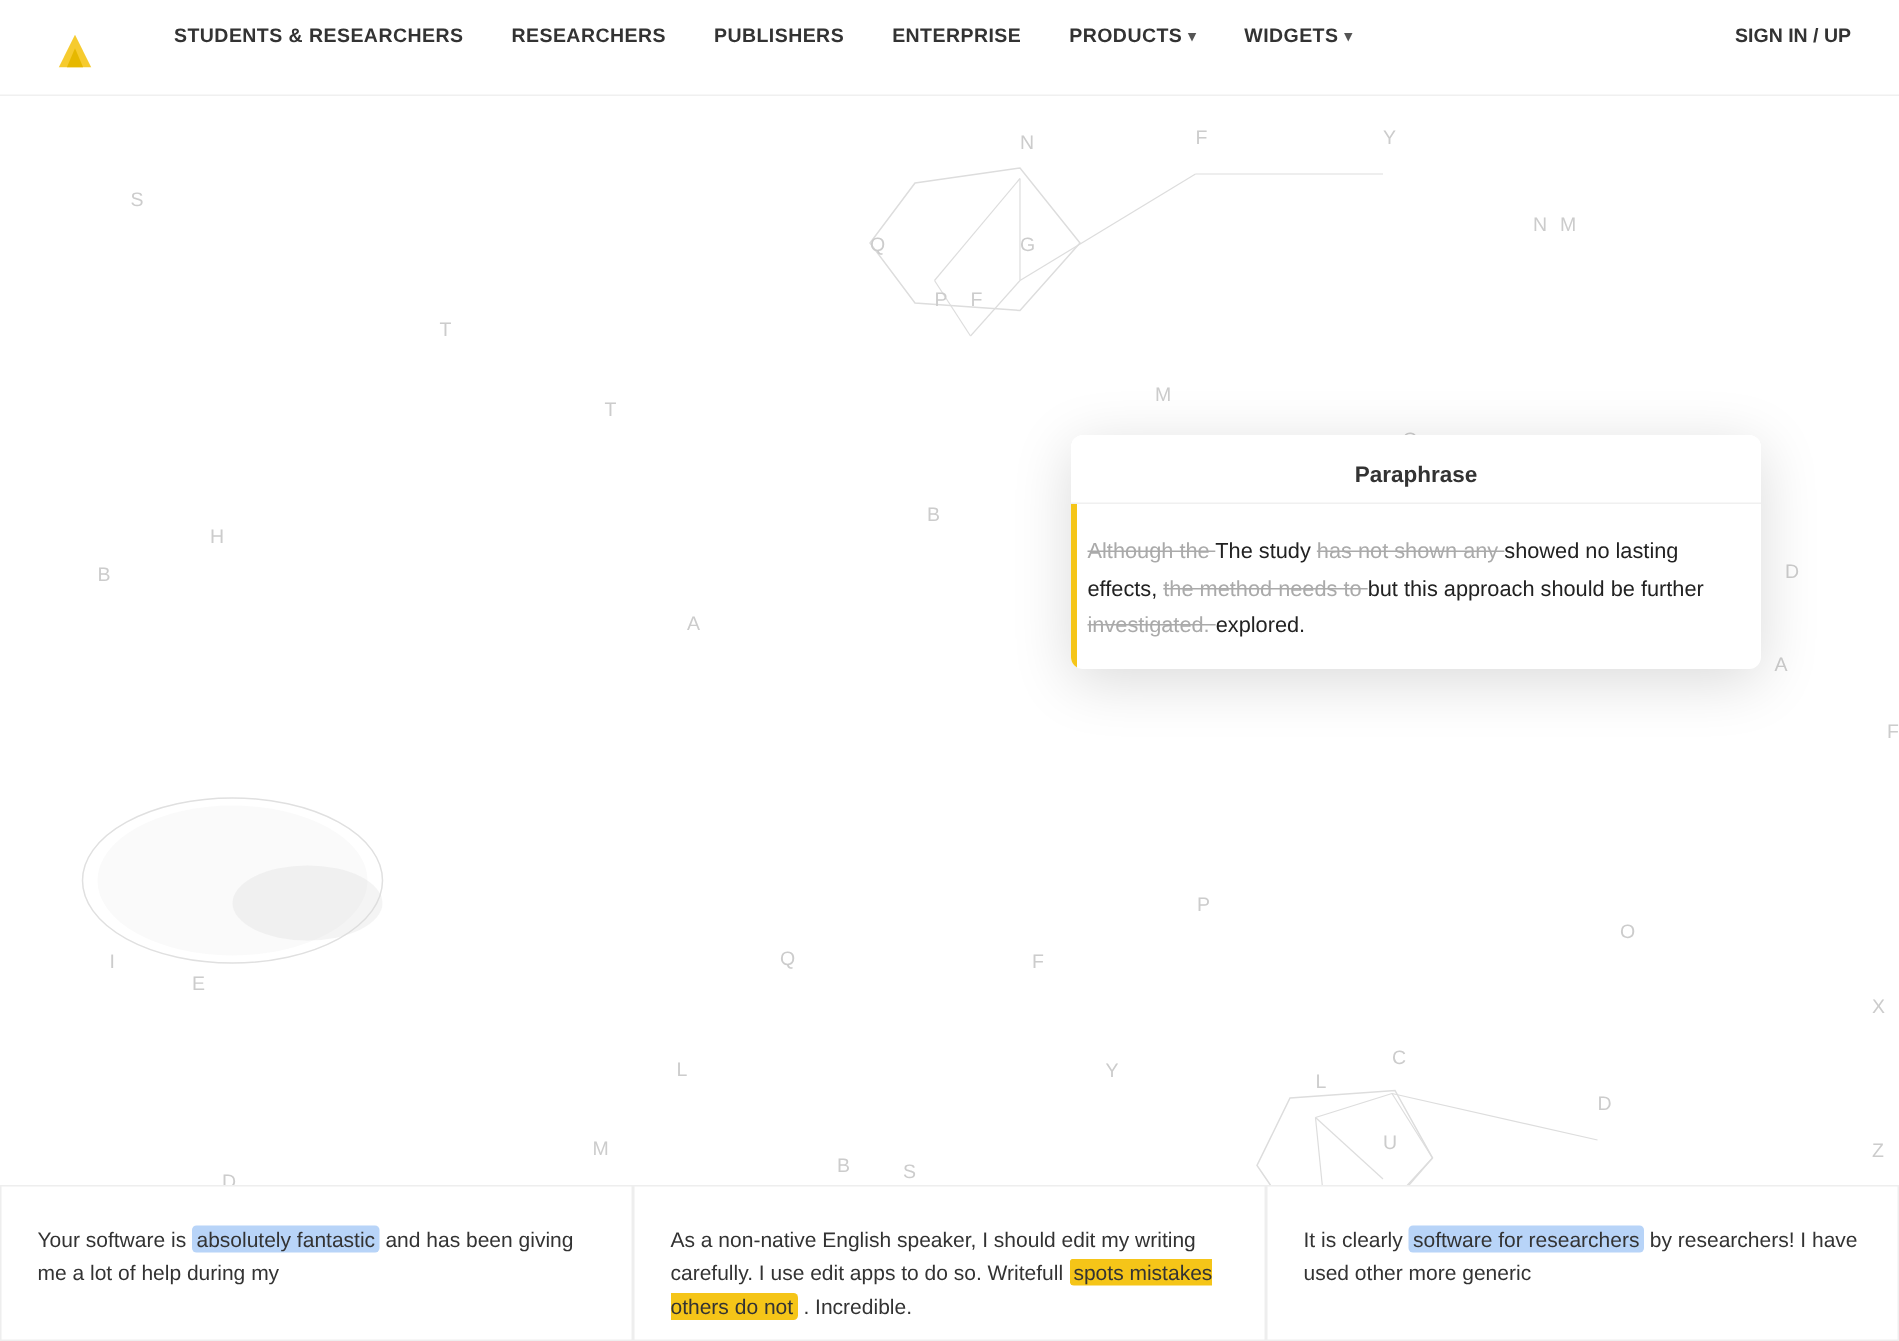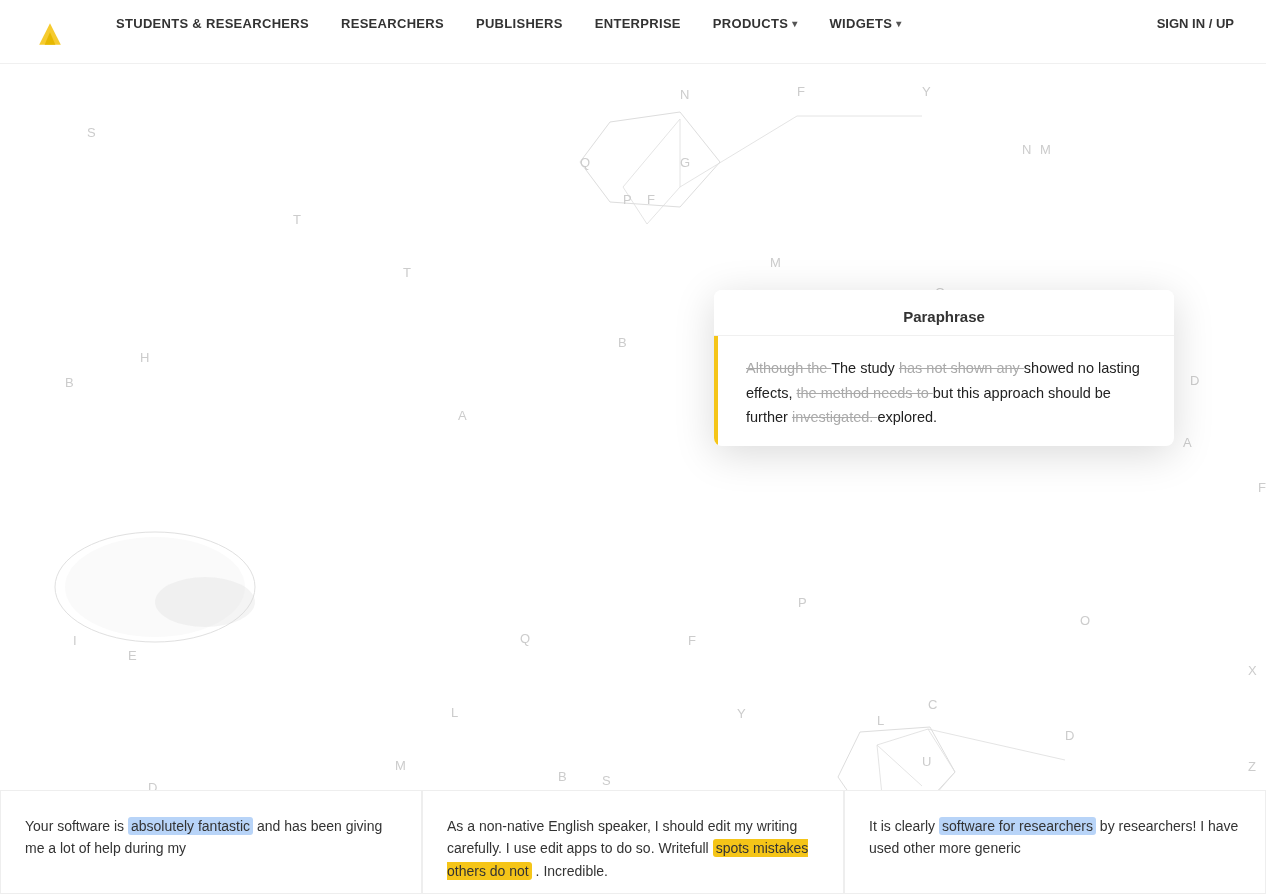--- a/index.html
+++ b/index.html
@@ -128,21 +128,21 @@
       background: #fff;
       padding: 18px 20px 10px;
       text-align: center;
       font-size: 15px;
       font-weight: 600;
       color: #333;
       border-bottom: 1px solid #f0f0f0;
     }
 
     .popup-content {
-      padding: 20px 28px 16px;
+      padding: 20px 7px 16px;
       font-size: 14.5px;
       line-height: 1.7;
       color: #aaa;
       border-left: 4px solid #f5c518;
     }
 
     .popup-content .original {
       color: #aaa;
       text-decoration: line-through;
     }

